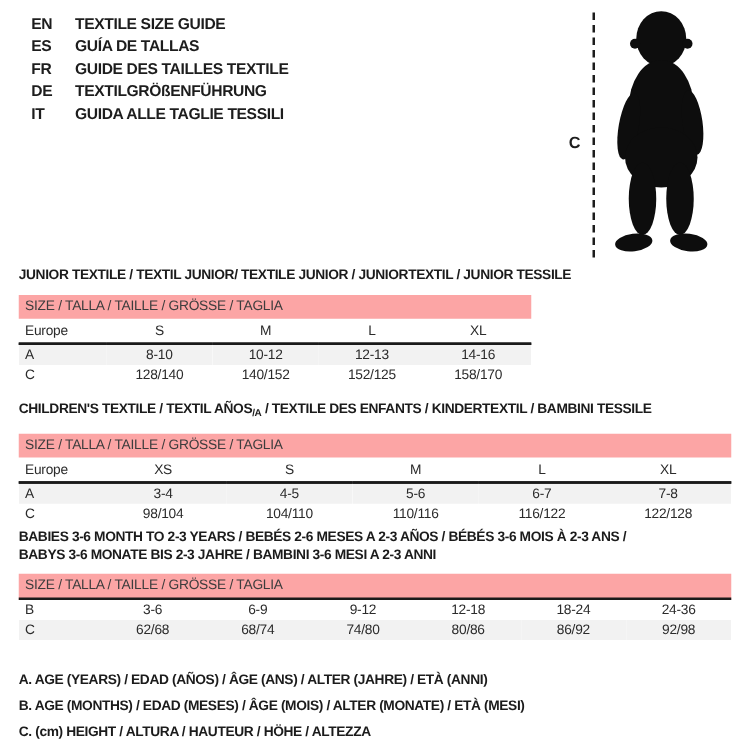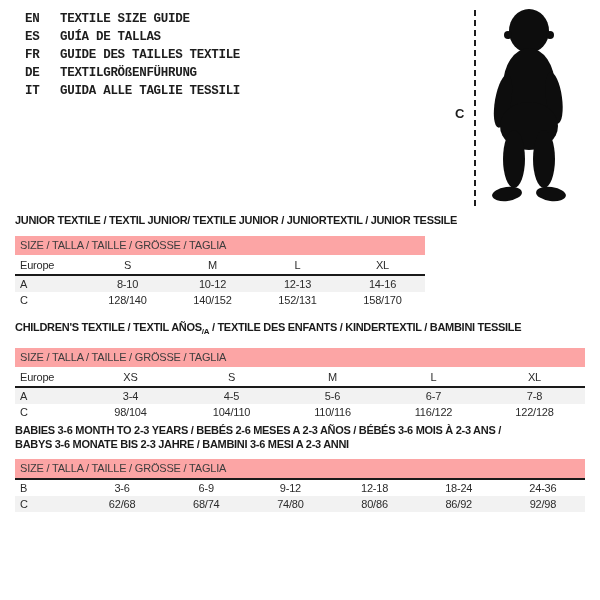--- a/index.html
+++ b/index.html
@@ -1,21 +1,21 @@
 <!DOCTYPE html>
 <html><head>
 <meta charset="utf-8">
 <style>
   html,body{margin:0;padding:0;background:#fff;}
   .canvas{
     position:relative;width:600px;height:600px;background:#ffffff;overflow:hidden;
     font-family:"Liberation Sans",sans-serif;color:#1d1d1d;
   }
   
-  .lang-block{position:absolute;left:25px;top:10px;font-family:Liberation Mono, monospace;}
+  .lang-block{position:absolute;left:25px;top:10px;}
   .lang-row{display:flex;height:18px;align-items:center;}
   .lang-code{width:35px;font-weight:700;font-size:12.5px;letter-spacing:-0.3px;}
   .lang-label{font-weight:700;font-size:12.5px;letter-spacing:-0.3px;white-space:nowrap;}
   
   .measure-line{position:absolute;left:474px;top:10px;height:196px;width:0;border-left:2px dashed #1c1c1c;}
   .measure-label{position:absolute;left:455px;top:106px;font-weight:700;font-size:13px;}
   .figure-svg{position:absolute;left:481px;top:6px;}
   
   .size-table{position:absolute;left:15px;}
   .t1{top:213px;width:410px;}
@@ -106,21 +106,21 @@
           <td class="lbl">A</td>
           <td>8-10</td>
           <td>10-12</td>
           <td>12-13</td>
           <td>14-16</td>
         </tr>
         <tr>
           <td class="lbl">C</td>
           <td>128/140</td>
           <td>140/152</td>
-          <td>152/131</td>
+          <td>152/125</td>
           <td>158/170</td>
         </tr>
       </tbody>
     </table>
   </div>
 
   <div class="size-table t2">
     <div class="tbl-title">
       <span>CHILDREN'S TEXTILE / TEXTIL AÑOS</span><span class="subscript">/A</span><span> / TEXTILE DES ENFANTS / KINDERTEXTIL / BAMBINI TESSILE</span>
     </div>
@@ -195,14 +195,19 @@
           <td>68/74</td>
           <td>74/80</td>
           <td>80/86</td>
           <td>86/92</td>
           <td>92/98</td>
         </tr>
       </tbody>
     </table>
   </div>
 
+  <div class="footnotes">
+    <div class="footnote">A. AGE (YEARS) / EDAD (AÑOS) / ÂGE (ANS) / ALTER (JAHRE) / ETÀ (ANNI)</div>
+    <div class="footnote">B. AGE (MONTHS) / EDAD (MESES) / ÂGE (MOIS) / ALTER (MONATE) / ETÀ (MESI)</div>
+    <div class="footnote">C. (cm) HEIGHT / ALTURA / HAUTEUR / HÖHE / ALTEZZA</div>
+  </div>
 
 </div>
 
 </body></html>

